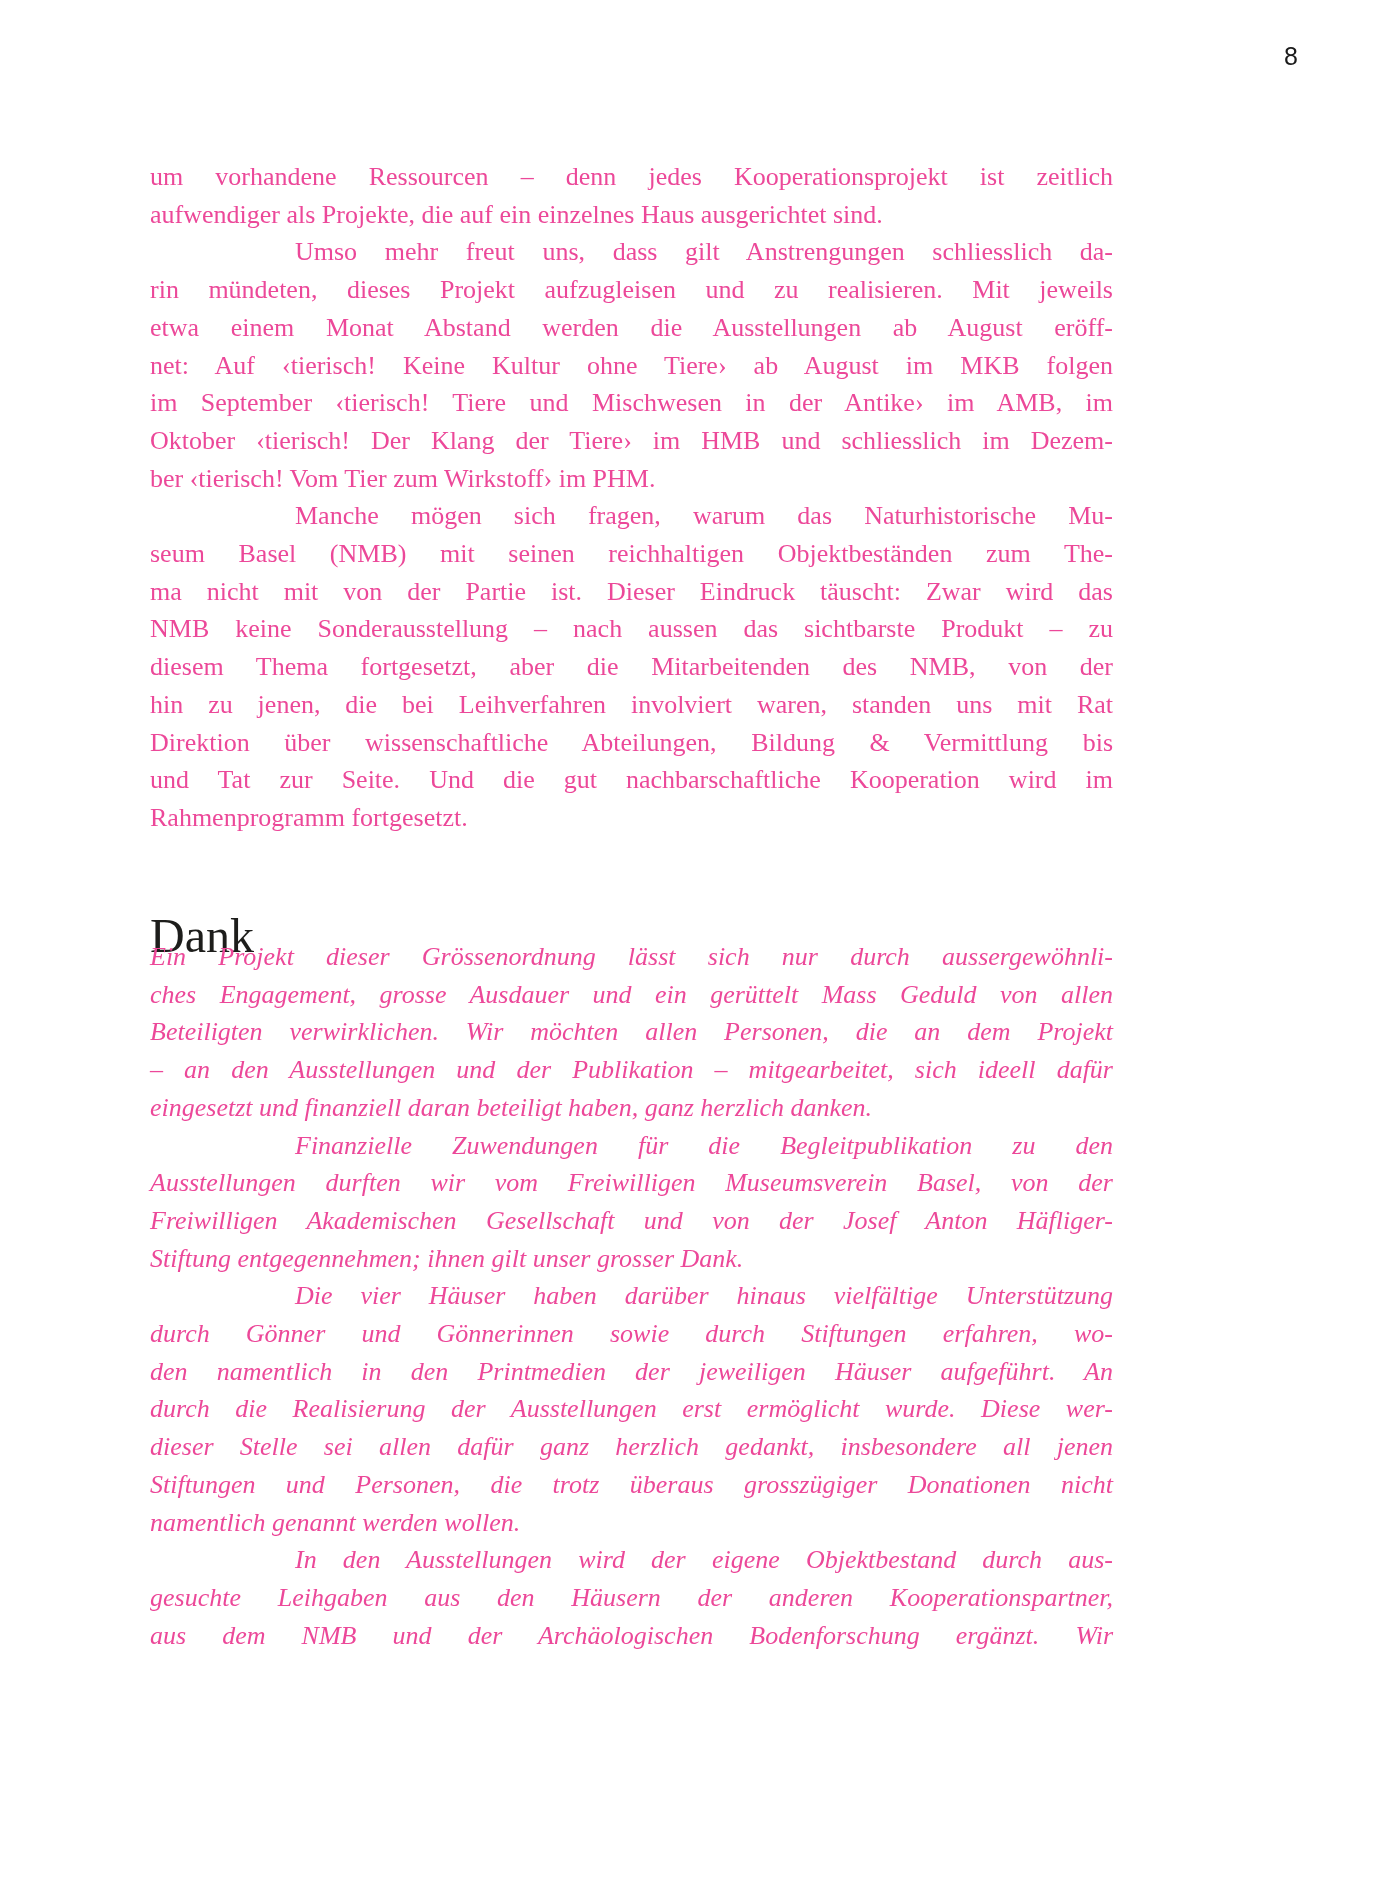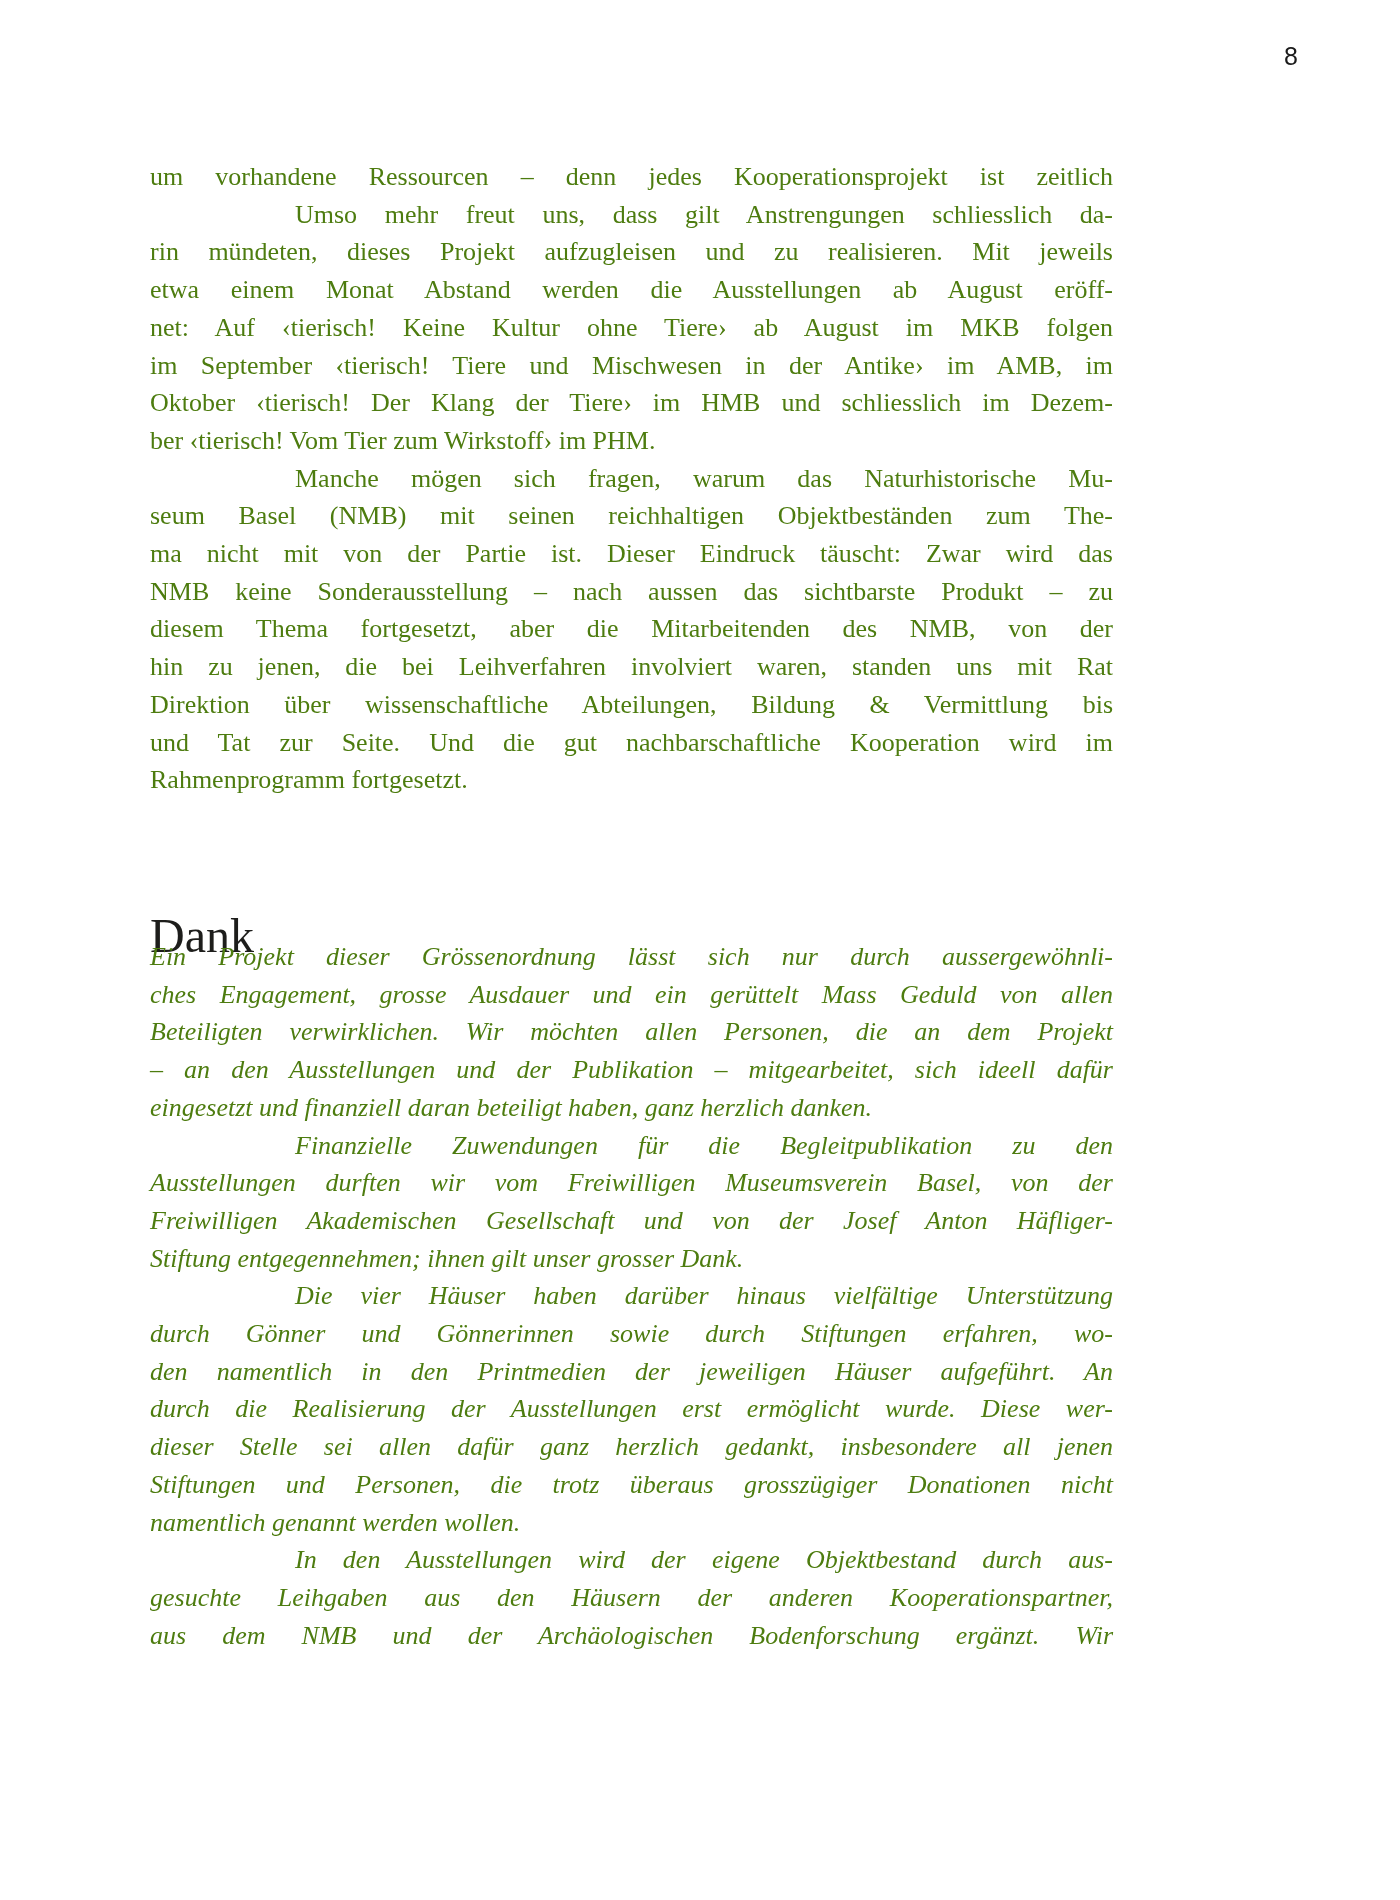--- a/index.html
+++ b/index.html
@@ -23,21 +23,21 @@
     font-size: 25px;
     line-height: 25px;
     color: #1a1a1a;
   }
   .text-block {
     position: absolute;
     left: 150px;
     width: 963px;
     font-size: 26px;
     line-height: 37.7px;
-    color: #4d7c0f;
+    color: #ec4899;
   }
   #block-0 { top: 158px; }
   #block-1 { top: 938px; font-style: italic; }
   .heading {
     position: absolute;
     left: 150px;
     top: 912px;
     margin: 0;
     font-family: "Liberation Serif", serif;
     font-weight: 400;
@@ -56,20 +56,21 @@
     padding-left: 145px;
   }
 </style>
 </head>
 <body>
 
 <div class="page-number">8</div>
 
 <div class="text-block" id="block-0">
     <div class="line">um vorhandene Ressourcen – denn jedes Kooperationsprojekt ist zeitlich</div>
+    <div class="line endline">aufwendiger als Projekte, die auf ein einzelnes Haus ausgerichtet sind.</div>
     <div class="line indent">Umso mehr freut uns, dass gilt Anstrengungen schliesslich da-</div>
     <div class="line">rin mündeten, dieses Projekt aufzugleisen und zu realisieren. Mit jeweils</div>
     <div class="line">etwa einem Monat Abstand werden die Ausstellungen ab August eröff-</div>
     <div class="line">net: Auf ‹tierisch! Keine Kultur ohne Tiere› ab August im MKB folgen</div>
     <div class="line">im September ‹tierisch! Tiere und Mischwesen in der Antike› im AMB, im</div>
     <div class="line">Oktober ‹tierisch! Der Klang der Tiere› im HMB und schliesslich im Dezem-</div>
     <div class="line endline">ber ‹tierisch! Vom Tier zum Wirkstoff› im PHM.</div>
     <div class="line indent">Manche mögen sich fragen, warum das Naturhistorische Mu-</div>
     <div class="line">seum Basel (NMB) mit seinen reichhaltigen Objektbeständen zum The-</div>
     <div class="line">ma nicht mit von der Partie ist. Dieser Eindruck täuscht: Zwar wird das</div>

